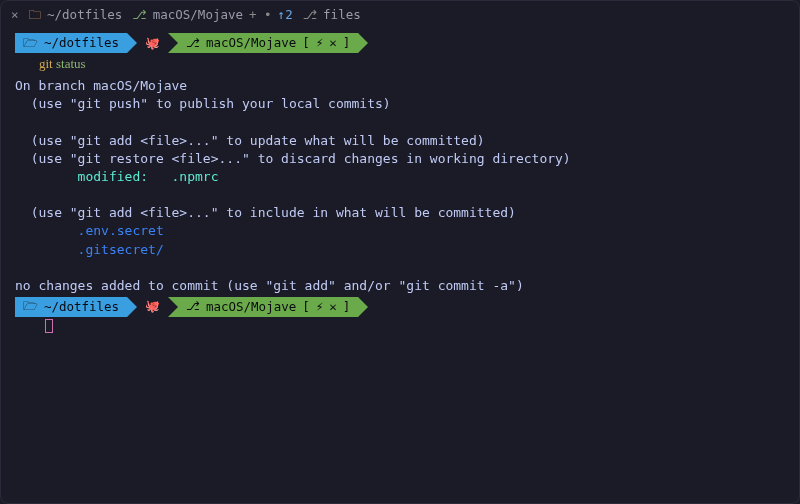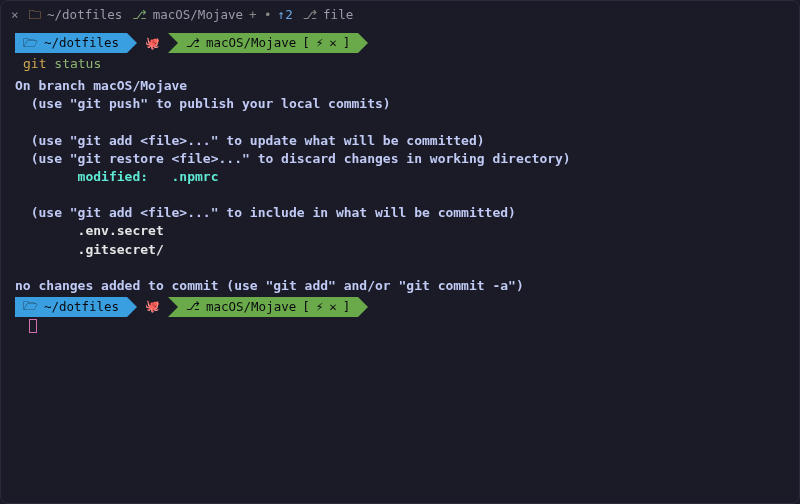--- a/index.html
+++ b/index.html
@@ -50,55 +50,55 @@
     .arrow-right {
       width: 0; height: 0;
       border-top: 10px solid transparent;
       border-bottom: 10px solid transparent;
     }
     .arr-blue { border-left: 10px solid #3a9fe0; }
     .arr-dark { border-left: 10px solid #1a1b26; }
     .arr-green { border-left: 10px solid #6aaa4a; }
     .in-dark { background: #1a1b26; }
     .in-green { background: #6aaa4a; }
-    .cmdline { display: flex; gap: 8px; margin: 2px 0 4px 0;}
+    .cmdline { display: flex; gap: 8px; margin: 2px 0 4px 16px; font-family: Liberation Serif, serif;}
     .apple { color: #6aaa4a; font-size: 13px; }
     .cmd { color: #d0a850; }
     .subcmd { color: #8fb573; }
     .out { color: #c0caf5; white-space: pre; }
     .modline { color: #5eead4; }
-    .untracked { color: #e5e5e5; }
+    .untracked { color: #3b82f6; }
     .cursor {
       display: inline-block;
       width: 8px; height: 14px;
       border: 1px solid #d070b0;
       margin-left: 6px;
       vertical-align: middle;
     }
-    .row { min-height: 18px; font-weight: bold; }
+    .row { min-height: 18px; }
     .blank { height: 18px; }
   </style>
 </head>
 <body>
 
 <div class="titlebar">
   <span class="close">×</span>
   <span class="seg">
     <span class="folder-ic">🗀</span>
     <span class="path">~/dotfiles</span>
   </span>
   <span class="seg">
     <span class="branch-ic">⎇</span>
     <span class="path">macOS/Mojave</span>
     <span class="sym">+ •</span>
     <span class="push">↑2</span>
   </span>
   <span class="seg">
     <span class="sym">⎇</span>
-    <span class="path">file</span>
+    <span class="path">files</span>
   </span>
 </div>
 
 <div class="terminal">
 
   <div class="prompt-line">
     <div class="pseg blue">
       <span class="ic">🗁</span>
       <span>~/dotfiles</span>
     </div>

